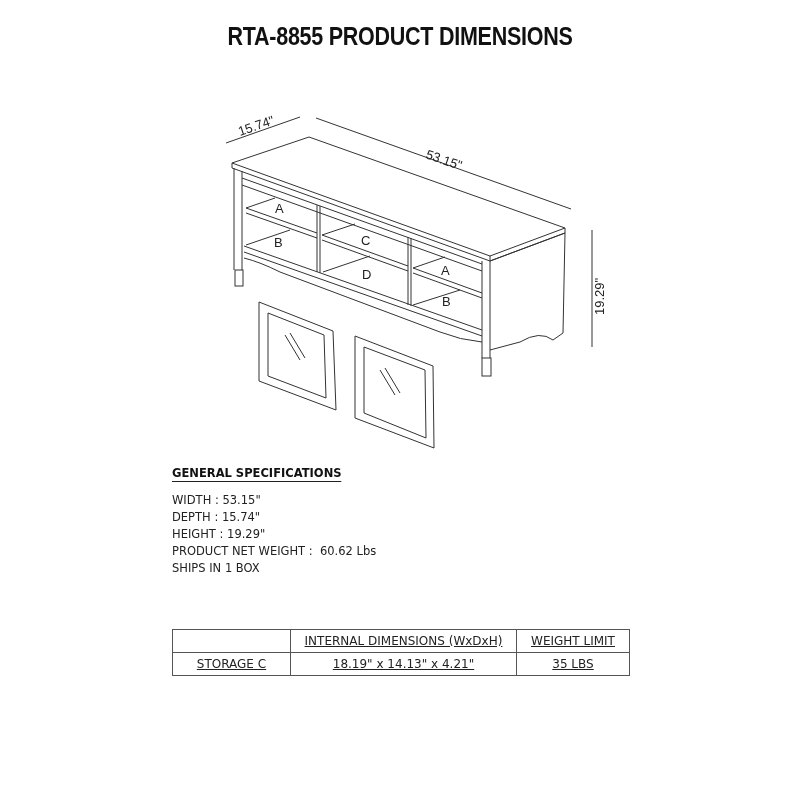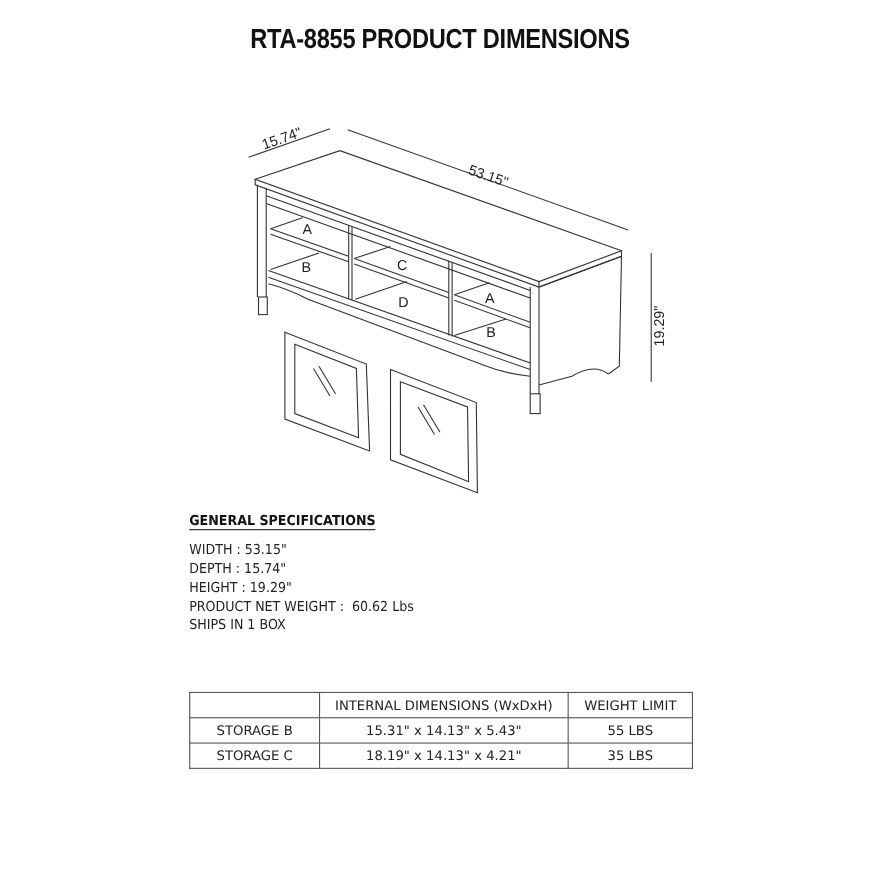--- a/index.html
+++ b/index.html
@@ -3,21 +3,21 @@
 <meta charset="utf-8">
 <style>
   html, body { margin:0; padding:0; background:#fff; }
   body { width:800px; height:800px; position:relative; overflow:hidden; font-family:"Liberation Sans", sans-serif; color:#111; }
   .title { position:absolute; left:0; width:800px; top:22px; text-align:center; font-weight:bold; font-size:25px; letter-spacing:-0.3px; transform:scaleX(0.86); transform-origin:center; }
   .drawing { position:absolute; left:0; top:0; }
   .spec-head { position:absolute; left:172px; top:465px; font-family:"DejaVu Sans", sans-serif; font-weight:bold; font-size:12.5px; border-bottom:1.5px solid #222; padding-bottom:1px; transform:scaleX(0.92); transform-origin:left; }
   .specs { position:absolute; left:172px; top:491px; font-family:"DejaVu Sans", sans-serif; font-size:12.5px; line-height:17px; color:#222; transform:scaleX(0.92); transform-origin:left; }
   .specs div { white-space:pre; }
   table.dims { position:absolute; left:172px; top:629px; border-collapse:collapse; font-family:"DejaVu Sans", sans-serif; font-size:12px; color:#222; }
-  table.dims td { border:1px solid #555; height:22px; padding:0; text-align:center; vertical-align:middle; }
+  table.dims td { border:1px solid #555; height:22px; padding:0; text-align:center; vertical-align:middle;text-decoration:underline; }
   .c1 { width:117px; } .c2 { width:225px; } .c3 { width:112px; }
 </style>
 </head>
 <body>
 
 <div class="title">RTA-8855 PRODUCT DIMENSIONS</div>
 
 <svg class="drawing" width="800" height="460" viewBox="0 0 800 460">
   <g fill="none" stroke="#333" stroke-width="1">
 
@@ -99,23 +99,18 @@
 </div>
 
 <table class="dims">
   <tbody>
       <tr>
     <td class="c1"></td>
     <td class="c2">INTERNAL DIMENSIONS (WxDxH)</td>
     <td class="c3">WEIGHT LIMIT</td>
   </tr>
   <tr>
-    <td>STORAGE B</td>
-    <td>15.31" x 14.13" x 5.43"</td>
-    <td>55 LBS</td>
-  </tr>
-  <tr>
     <td>STORAGE C</td>
     <td>18.19" x 14.13" x 4.21"</td>
     <td>35 LBS</td>
   </tr>
 </tbody>
   </table>
 
 </body></html>

